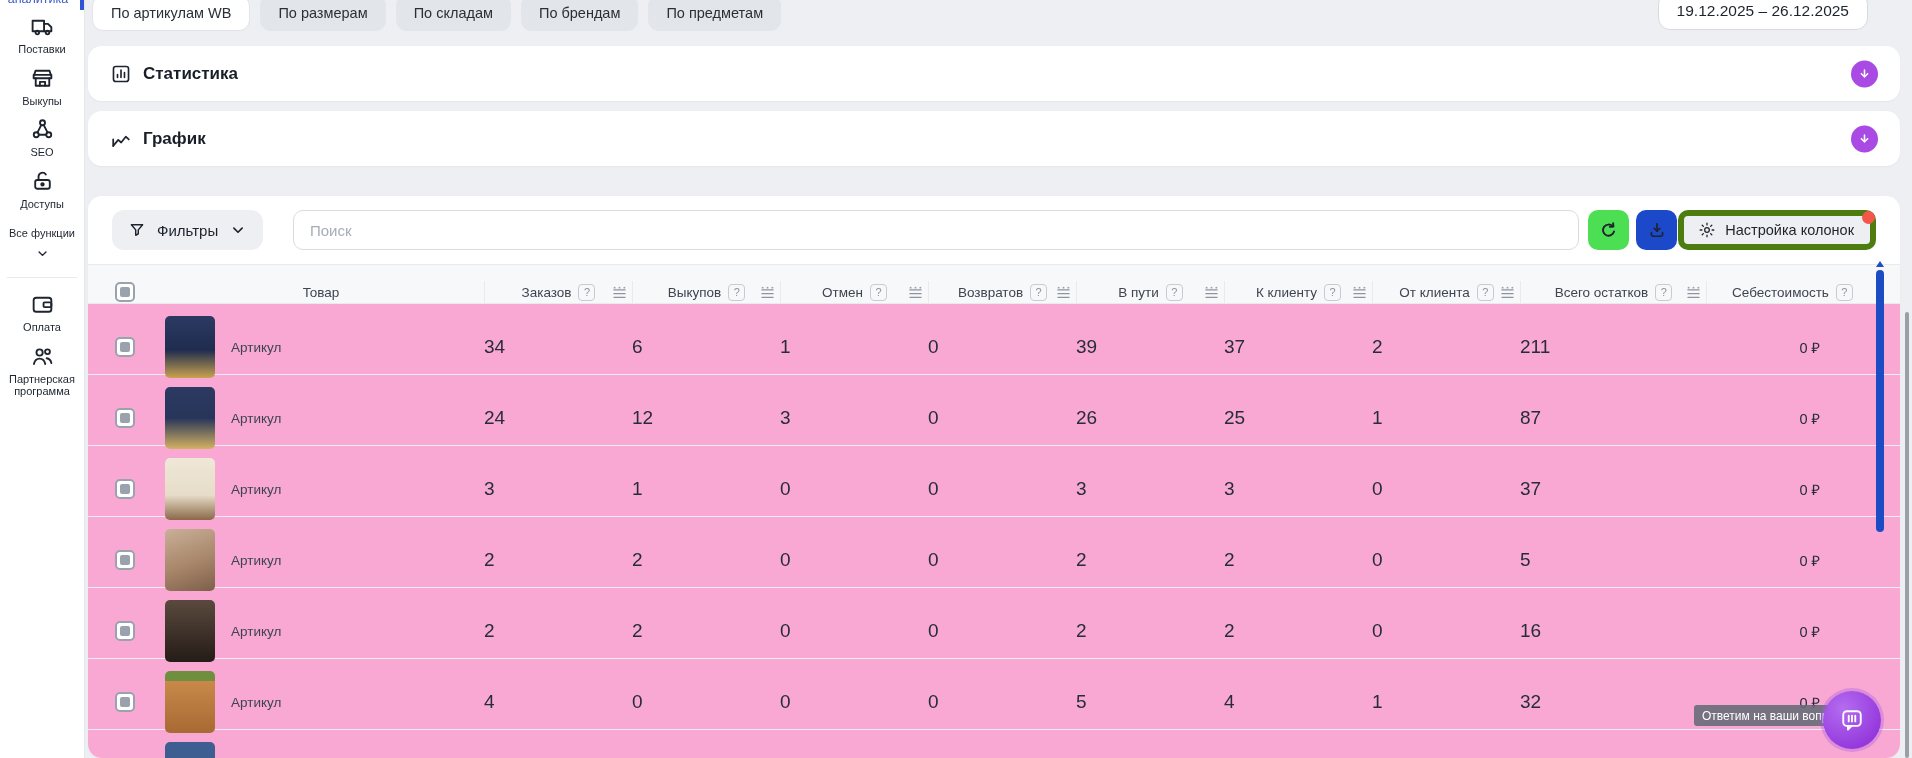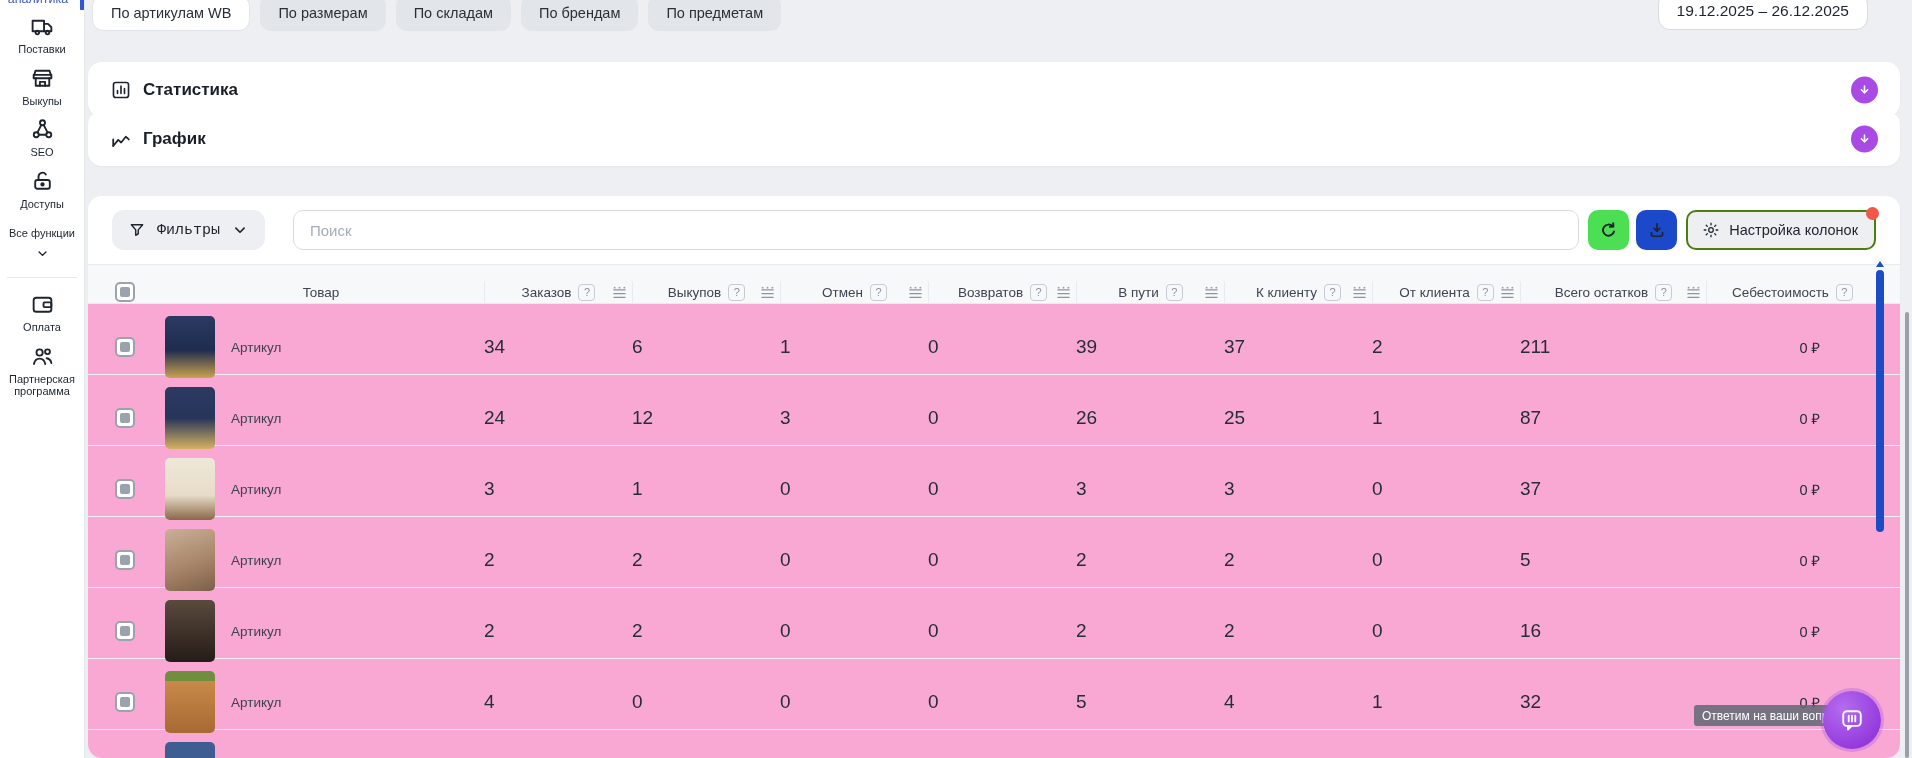--- a/index.html
+++ b/index.html
@@ -28,48 +28,48 @@
   .tab{height:36px;padding:0 18px;display:flex;align-items:center;border-radius:11px;
        font-size:14.5px;color:#2a3037;background:#e2e5e9;cursor:pointer;white-space:nowrap;}
   .tab.active{background:#fff;border:1px solid #e1e4e8;}
   .datepill{position:absolute;right:44px;top:-8px;height:38px;padding:0 18px;background:#fff;
             border:1px solid #d7dade;border-radius:12px;display:flex;align-items:center;
             font-size:15.5px;color:#1d2430;z-index:4;cursor:pointer;}
 
   
   .card{position:absolute;left:88px;width:1812px;background:#fff;border-radius:14px;
         box-shadow:0 1px 2px rgba(16,24,40,.04);}
-  #sect-stat{top:62px;height:55px;}
+  #sect-stat{top:46px;height:55px;}
   #sect-graph{top:111px;height:55px;}
   .sect-inner{display:flex;align-items:center;height:100%;padding:0 22px;gap:11px;}
   .sect-inner .icn{width:22px;height:22px;}
   .sect-title{font-size:17px;font-weight:700;color:#191f29;}
   .expand-btn{position:absolute;right:22px;top:50%;transform:translateY(-50%);width:27px;height:27px;
               border-radius:50%;border:none;background:#a94ae4;display:flex;align-items:center;
               justify-content:center;cursor:pointer;color:#fff;}
   .expand-btn .icn{width:15px;height:15px;color:#fff;}
 
   
   #table-card{top:196px;height:562px;overflow:hidden;}
   .filters-btn{position:absolute;left:24px;top:14px;height:40px;padding:0 16px;border-radius:12px;
                border:none;background:#edeff2;display:flex;align-items:center;gap:11px;
-               font-size:15px;color:#1d232c;cursor:pointer;font-family:Liberation Mono, monospace;}
+               font-size:15px;color:#1d232c;cursor:pointer;font-family:Liberation Sans, sans-serif;}
   .filters-btn .icn{width:18px;height:18px;}
   .search{position:absolute;left:205px;top:14px;width:1286px;height:40px;border:1px solid #d8dce1;
           border-radius:10px;font-size:15px;padding:0 16px;color:#1d232c;background:#fff;
           font-family:inherit;outline:none;}
   .search::placeholder{color:#a7adb6;}
   .sqbtn{position:absolute;top:14px;width:41px;height:40px;border:none;border-radius:10px;
          display:flex;align-items:center;justify-content:center;cursor:pointer;}
   .btn-green{left:1500px;background:#4cdf53;color:#1d4ed8;}
   .btn-green .icn{width:21px;height:21px;}
   .btn-blue{left:1548px;background:#1c49c9;color:#fff;}
   .btn-blue .icn{width:20px;height:20px;}
   .cols-btn{position:absolute;right:24px;top:14px;height:40px;padding:0 16px 0 14px;border-radius:10px;
-            background:#edeff2;border:2px solid #4d7c0f;display:flex;align-items:center;gap:9px;
+            background:#edeff2;border:6px solid #4d7c0f;display:flex;align-items:center;gap:9px;
             font-size:14.5px;color:#1d232c;cursor:pointer;font-family:inherit;}
   .cols-btn .icn{width:18px;height:18px;}
   .red-dot{position:absolute;top:-5px;right:-5px;width:13px;height:13px;border-radius:50%;background:#f25749;}
 
   .thead,.trow{display:grid;grid-template-columns:46px 326px repeat(7,148px) 186px 172px;
                padding:16px 22px 0 24px;}
   .thead{position:absolute;left:0;right:0;top:68px;height:40px;background:#f7f8fa;
          border-top:1px solid #e8ebee;border-bottom:1px solid #e8ebee;}
   .hcell{position:relative;display:flex;align-items:center;justify-content:center;gap:7px;
          font-size:13.5px;color:#3e4551;cursor:pointer;overflow:hidden;}

